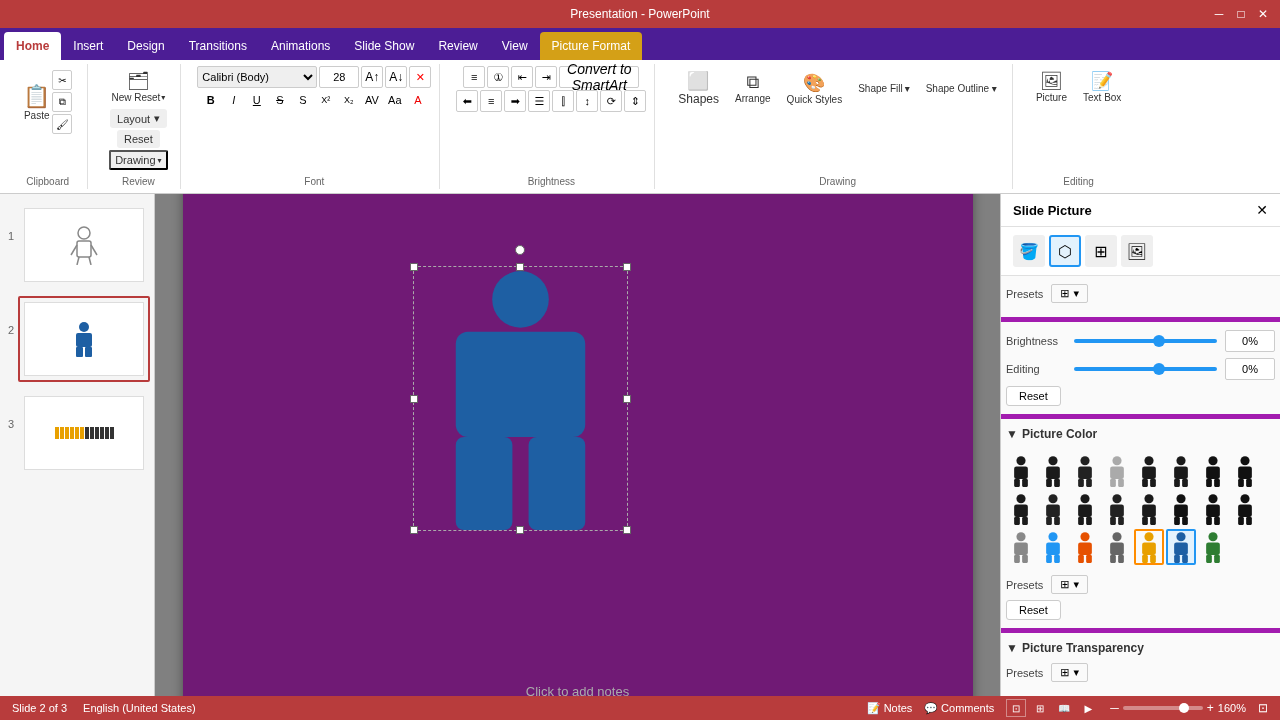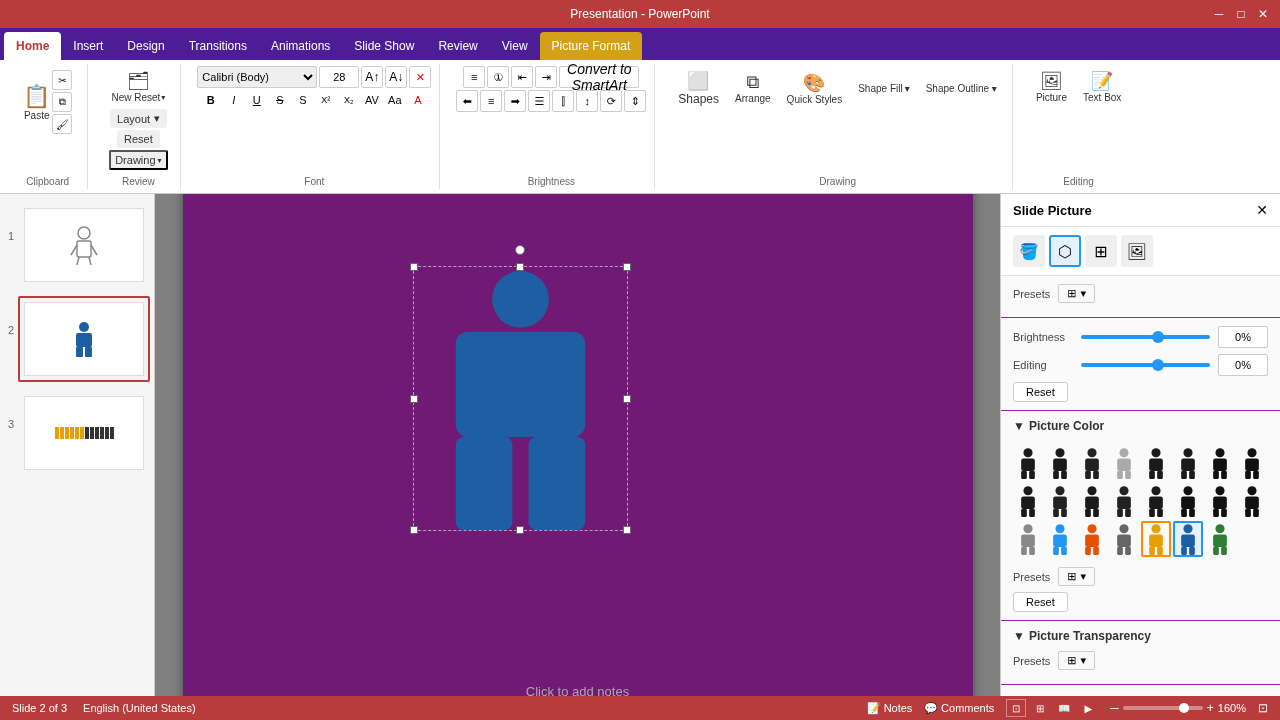--- a/index.html
+++ b/index.html
@@ -55,21 +55,21 @@
     .selection-handle.bc { bottom: -4px; left: 50%; transform: translateX(-50%); }
     .selection-handle.br { bottom: -4px; right: -4px; }
     .rotate-handle { position: absolute; width: 10px; height: 10px; border-radius: 50%; border: 1px solid #666; background: white; top: -22px; left: 50%; transform: translateX(-50%); cursor: crosshair; }
 
     
     .format-panel { width: 280px; background: #fafafa; border-left: 1px solid #ccc; display: flex; flex-direction: column; overflow-y: auto; }
     .format-panel-title { background: white; padding: 8px 12px; font-size: 13px; font-weight: 600; border-bottom: 1px solid #e0e0e0; display: flex; align-items: center; justify-content: space-between; }
     .format-panel-icons { display: flex; gap: 4px; padding: 8px 12px; border-bottom: 1px solid #e0e0e0; background: white; }
     .format-icon-btn { width: 32px; height: 32px; border: 2px solid transparent; border-radius: 3px; cursor: pointer; display: flex; align-items: center; justify-content: center; font-size: 16px; }
     .format-icon-btn.active { border-color: #2196f3; background: #e3f2fd; }
-    .format-section { padding: 8px 12px; border-bottom: 1px solid #a21caf; }
+    .format-section { padding: 8px 5px; border-bottom: 5px solid #a21caf; }
     .format-section-header { display: flex; align-items: center; gap: 4px; font-size: 12px; font-weight: 600; color: #333; margin-bottom: 8px; cursor: pointer; }
     .format-row { display: flex; align-items: center; gap: 8px; margin-bottom: 6px; }
     .format-label { font-size: 11px; color: #444; width: 60px; flex-shrink: 0; }
     .format-slider-track { position: relative; flex: 1; height: 20px; display: flex; align-items: center; }
     .slider-bg { width: 100%; height: 4px; background: #2196f3; border-radius: 2px; position: relative; }
     .slider-thumb { position: absolute; width: 12px; height: 12px; background: #2196f3; border-radius: 50%; top: 50%; transform: translateY(-50%); cursor: pointer; left: 55%; }
     .format-value { width: 50px; border: 1px solid #ccc; border-radius: 2px; height: 22px; font-size: 11px; text-align: center; }
     .format-reset-btn { background: white; border: 1px solid #ccc; border-radius: 3px; padding: 3px 12px; font-size: 11px; cursor: pointer; }
 
     

